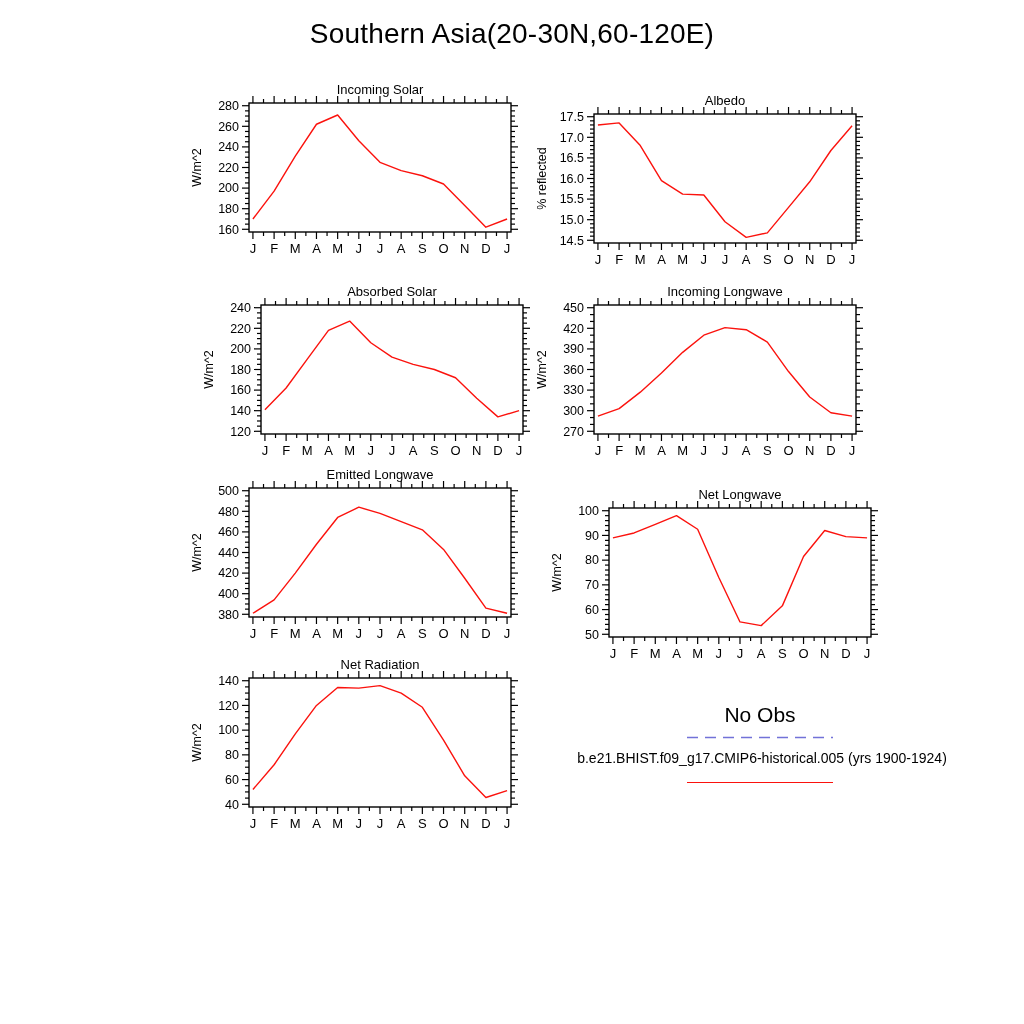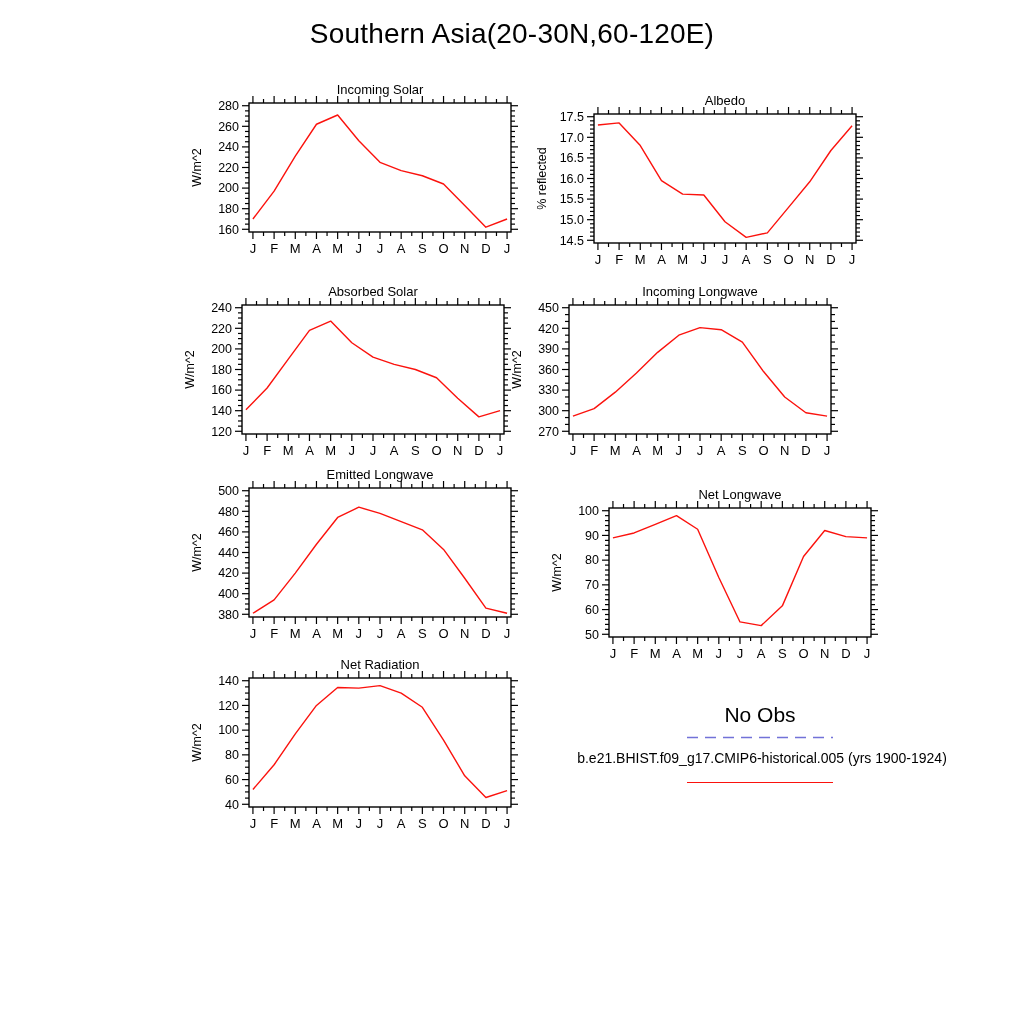--- a/index.html
+++ b/index.html
@@ -295,21 +295,21 @@
         <line x1="306.89166666666665" y1="13" x2="306.89166666666665" y2="20"></line>
         <text x="306.89166666666665" y="170" text-anchor="middle" font-size="13px" fill="#000" stroke="none">D</text>
         <line x1="317.48083333333335" y1="149" x2="317.48083333333335" y2="153"></line>
         <line x1="317.48083333333335" y1="16" x2="317.48083333333335" y2="20"></line>
         <line x1="328.07000000000005" y1="149" x2="328.07000000000005" y2="156"></line>
         <line x1="328.07000000000005" y1="13" x2="328.07000000000005" y2="20"></line>
         <text x="328.07000000000005" y="170" text-anchor="middle" font-size="13px" fill="#000" stroke="none">J</text>
       </g>
       <polyline points="73.93,30.96 95.11,28.90 116.29,51.55 137.47,86.56 158.64,100.15 179.82,100.98 201.00,127.75 222.18,143.40 243.36,138.87 264.54,113.33 285.71,87.80 306.89,56.49 328.07,31.78" fill="none" stroke="#fb120d" stroke-width="1.4" stroke-linejoin="round"></polyline>
     </svg></figure>
-<figure class="subplot" style="left:156px;top:269px"><svg width="346" height="190" viewBox="0 0 346 190">
+<figure class="subplot" style="left:175px;top:269px"><svg width="346" height="190" viewBox="0 0 346 190">
       <rect x="70" y="20" width="262" height="129" fill="none" stroke="#000000" stroke-width="1.4"></rect>
       <text x="201" y="11" text-anchor="middle" font-size="13px" fill="#000">Absorbed Solar</text>
       <text x="22" y="84.5" text-anchor="middle" font-size="12.5px" fill="#000" transform="rotate(-90 22 84.5)">W/m^2</text>
       <g stroke="#000000" stroke-width="1.2">
         <line x1="63" y1="146.2816091954023" x2="70" y2="146.2816091954023"></line>
         <line x1="332" y1="146.2816091954023" x2="339" y2="146.2816091954023"></line>
         <text x="60" y="150.5816091954023" text-anchor="end" font-size="12.5px" fill="#000" stroke="none">120</text>
         <line x1="63" y1="125.68773946360153" x2="70" y2="125.68773946360153"></line>
         <line x1="332" y1="125.68773946360153" x2="339" y2="125.68773946360153"></line>
         <text x="60" y="129.98773946360154" text-anchor="end" font-size="12.5px" fill="#000" stroke="none">140</text>
@@ -425,21 +425,21 @@
         <line x1="306.89166666666665" y1="13" x2="306.89166666666665" y2="20"></line>
         <text x="306.89166666666665" y="170" text-anchor="middle" font-size="13px" fill="#000" stroke="none">D</text>
         <line x1="317.48083333333335" y1="149" x2="317.48083333333335" y2="153"></line>
         <line x1="317.48083333333335" y1="16" x2="317.48083333333335" y2="20"></line>
         <line x1="328.07000000000005" y1="149" x2="328.07000000000005" y2="156"></line>
         <line x1="328.07000000000005" y1="13" x2="328.07000000000005" y2="20"></line>
         <text x="328.07000000000005" y="170" text-anchor="middle" font-size="13px" fill="#000" stroke="none">J</text>
       </g>
       <polyline points="73.93,124.66 95.11,103.03 116.29,74.20 137.47,45.37 158.64,36.10 179.82,57.73 201.00,72.14 222.18,79.35 243.36,84.50 264.54,92.74 285.71,113.33 306.89,131.87 328.07,125.69" fill="none" stroke="#fb120d" stroke-width="1.4" stroke-linejoin="round"></polyline>
     </svg></figure>
-<figure class="subplot" style="left:483px;top:269px"><svg width="346" height="190" viewBox="0 0 346 190">
+<figure class="subplot" style="left:508px;top:269px"><svg width="346" height="190" viewBox="0 0 346 190">
       <rect x="70" y="20" width="262" height="129" fill="none" stroke="#000000" stroke-width="1.4"></rect>
       <text x="201" y="11" text-anchor="middle" font-size="13px" fill="#000">Incoming Longwave</text>
       <text x="22" y="84.5" text-anchor="middle" font-size="12.5px" fill="#000" transform="rotate(-90 22 84.5)">W/m^2</text>
       <g stroke="#000000" stroke-width="1.2">
         <line x1="63" y1="146.28160919540232" x2="70" y2="146.28160919540232"></line>
         <line x1="332" y1="146.28160919540232" x2="339" y2="146.28160919540232"></line>
         <text x="60" y="150.58160919540234" text-anchor="end" font-size="12.5px" fill="#000" stroke="none">270</text>
         <line x1="63" y1="125.68773946360155" x2="70" y2="125.68773946360155"></line>
         <line x1="332" y1="125.68773946360155" x2="339" y2="125.68773946360155"></line>
         <text x="60" y="129.98773946360154" text-anchor="end" font-size="12.5px" fill="#000" stroke="none">300</text>

